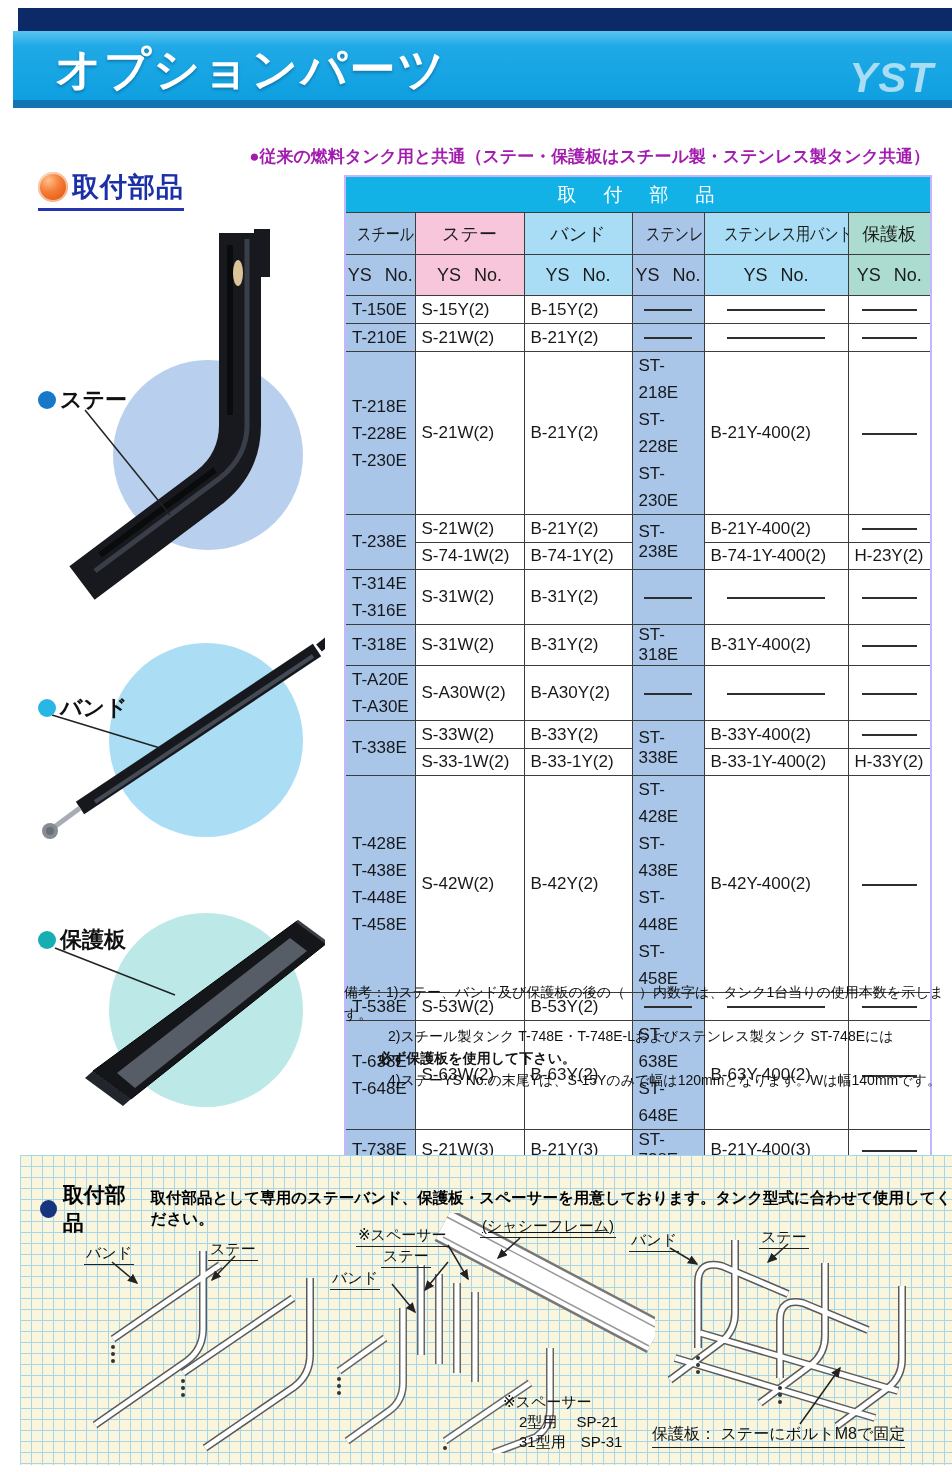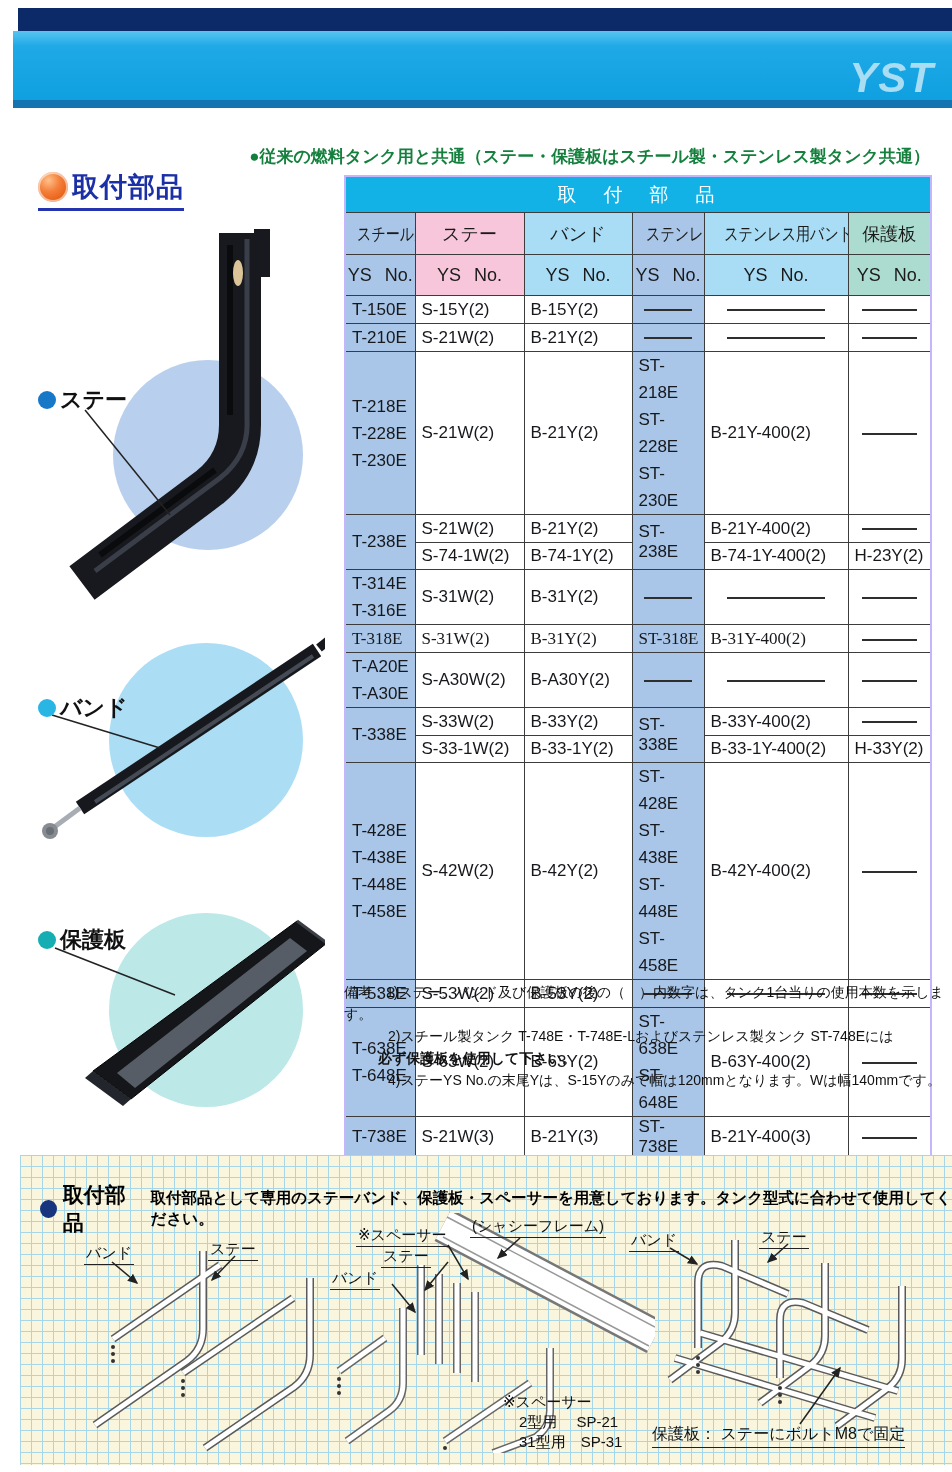--- a/index.html
+++ b/index.html
@@ -13,21 +13,21 @@
   .banner-navy{left:18px;right:0;top:8px;height:23px;background:#0c2a68;}
   .banner{left:13px;right:0;top:31px;height:69px;
     background:linear-gradient(180deg,#58c4f0 0%,#1fa9e6 22%,#0fa0e0 100%);
     border-bottom:8px solid #1474b2;}
   .banner-title{position:absolute;left:42px;top:8px;font-size:46px;font-weight:bold;color:#fff;
     letter-spacing:2px;text-shadow:0 2px 3px rgba(0,40,80,.35);}
   .banner-brand{position:absolute;right:18px;bottom:-2px;font-size:42px;font-weight:bold;
     font-style:italic;color:#a9ddf4;letter-spacing:1px;}
 
   
-  .common-note{top:145px;right:22px;font-size:17px;font-weight:bold;color:#15803d;letter-spacing:0;}
+  .common-note{top:145px;right:22px;font-size:17px;font-weight:bold;color:#a21caf;letter-spacing:0;}
   .section-heading{left:38px;top:169px;display:flex;align-items:center;gap:4px;
     border-bottom:3px solid #2433ae;padding-bottom:3px;}
   .orange-sphere{width:30px;height:30px;border-radius:50%;
     background:radial-gradient(circle at 35% 28%,#ffc08a 0%,#f4803c 38%,#e85e14 75%,#d14e10 100%);
     box-shadow:inset 0 0 0 2px rgba(255,255,255,.55);}
   .section-heading-text{font-size:27px;font-weight:bold;color:#1b2fa6;letter-spacing:1px;}
 
   
   .photo-label{display:flex;align-items:center;gap:4px;font-size:22px;font-weight:bold;color:#111;}
   .dot{width:18px;height:18px;border-radius:50%;display:inline-block;}
@@ -74,20 +74,21 @@
   #spacer-legend .lg-ind{padding-left:16px;}
   #plate-note{position:absolute;left:632px;top:269px;font-size:16px;color:#111;
     border-bottom:1.5px solid #222;padding-bottom:2px;}
   svg{position:absolute;}
 </style>
 </head>
 <body>
 
 <div class="abs banner-navy"></div>
 <div class="abs banner">
+  <div class="banner-title">オプションパーツ</div>
   <div class="banner-brand">YST</div>
 </div>
 
 <div class="abs common-note">●従来の燃料タンク用と共通（ステー・保護板はスチール製・ステンレス製タンク共通）</div>
 
 <div class="abs section-heading">
   <span class="orange-sphere"></span>
   <span class="section-heading-text">取付部品</span>
 </div>
 
@@ -216,21 +217,21 @@
           <td class="bg-blue">
             <div class="cline">T-314E</div>
             <div class="cline">T-316E</div>
           </td>
           <td>S-31W(2)</td>
           <td>B-31Y(2)</td>
           <td class="bg-blue dashcell"><span class="dash"></span></td>
           <td class="dashcell"><span class="dash"></span></td>
           <td class="dashcell"><span class="dash"></span></td>
         </tr>
-        <tr style="height: 28px; font-family: Liberation Serif, serif;">
+        <tr style="height: 28px;">
           <td class="bg-blue">T-318E</td>
           <td>S-31W(2)</td>
           <td>B-31Y(2)</td>
           <td class="bg-blue">ST-318E</td>
           <td>B-31Y-400(2)</td>
           <td class="dashcell"><span class="dash"></span></td>
         </tr>
         <tr style="height: 55px;">
           <td class="bg-blue">
             <div class="cline">T-A20E</div>
@@ -415,21 +416,21 @@
       <circle cx="120" cy="235" r="2"></circle>
     </g>
     <line x1="123" y1="32" x2="143" y2="66" stroke="#222" stroke-width="1.5" marker-end="url(#ah2)"></line>
     <line x1="123" y1="49" x2="100" y2="77" stroke="#222" stroke-width="1.5" marker-end="url(#ah2)"></line>
     <line x1="67" y1="71" x2="90" y2="99" stroke="#222" stroke-width="1.5" marker-end="url(#ah2)"></line>
     <line x1="195" y1="25" x2="173" y2="45" stroke="#222" stroke-width="1.5" marker-end="url(#ah2)"></line>
   </svg>
   <div class="dlabel" style="left:336px;top:71px;">※スペーサー</div>
   <div class="dlabel" style="left:361px;top:92px;">ステー</div>
   <div class="dlabel" style="left:310px;top:114px;">バンド</div>
-  <div class="dlabel" style="left:450px;top:62px;">(シャシーフレーム)</div>
+  <div class="dlabel" style="left:460px;top:62px;text-decoration:underline;">(シャシーフレーム)</div>
 
   <svg style="left:620px;top:73px;" width="300" height="220" viewBox="0 0 300 220">
     <defs>
         <marker id="ah3" markerWidth="8" markerHeight="8" refX="6" refY="3" orient="auto">
           <path d="M0,0L7,3L0,6z" fill="#222"></path>
         </marker>
       </defs>
     <g stroke="#5a5a5a" stroke-width="8" fill="none">
       <path d="M95 12 L95 85 Q95 103 81 114 L30 152"></path>
       <path d="M185 35 L185 108 Q185 126 171 137 L120 175"></path>

